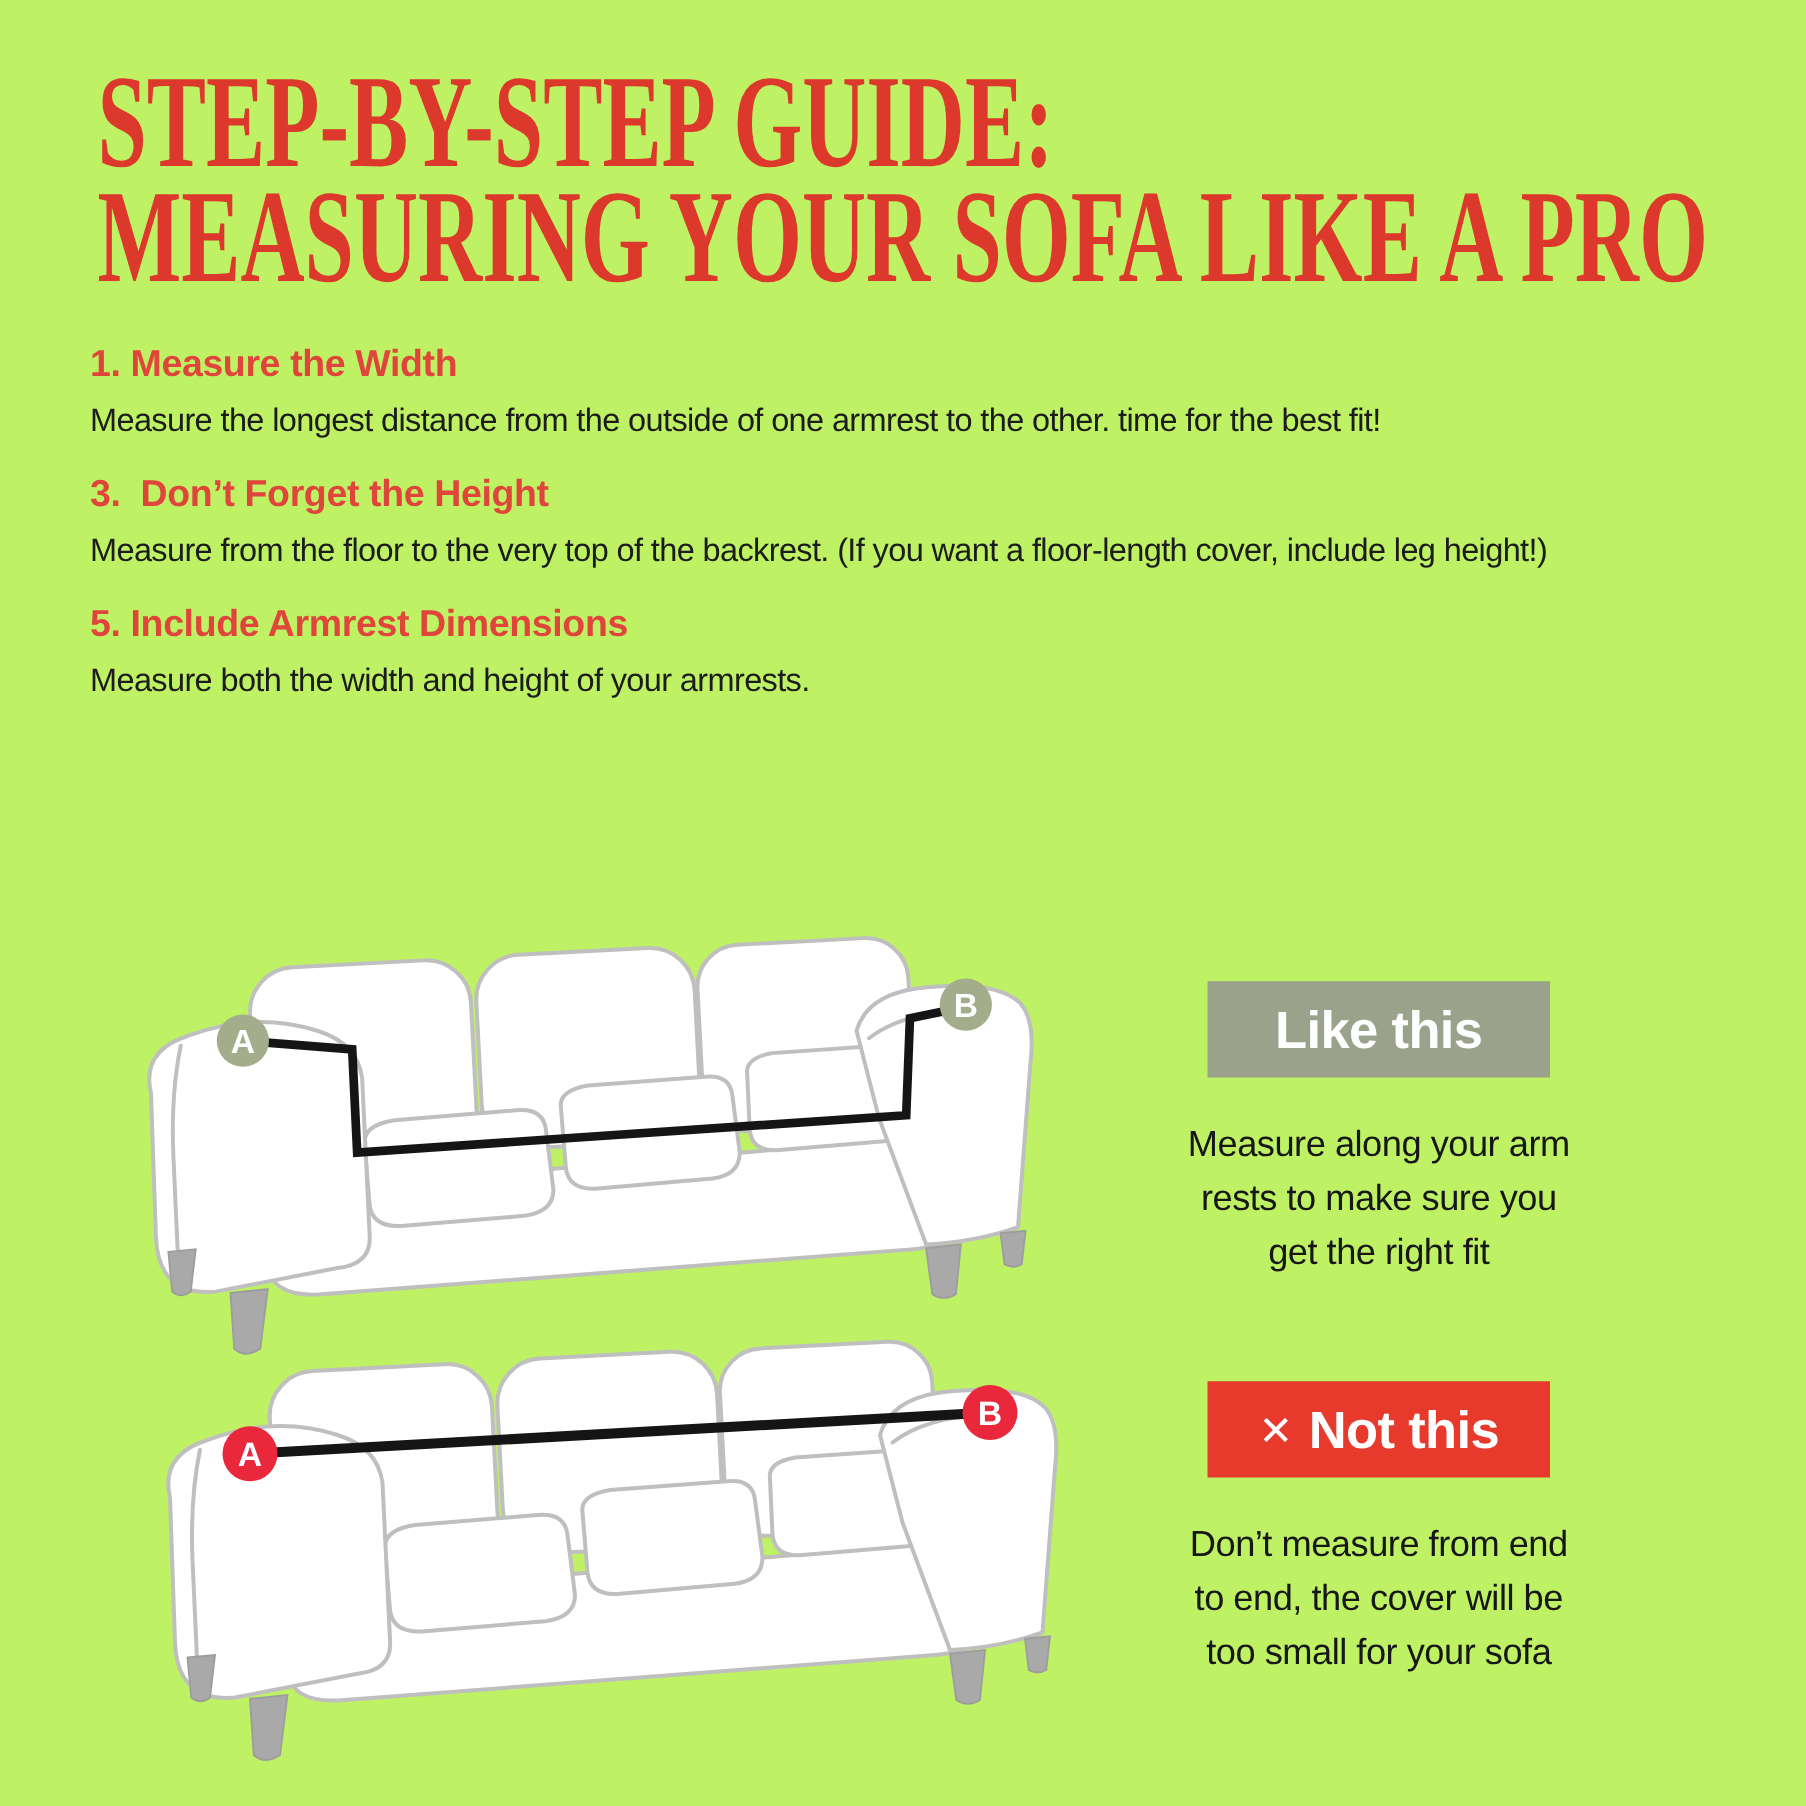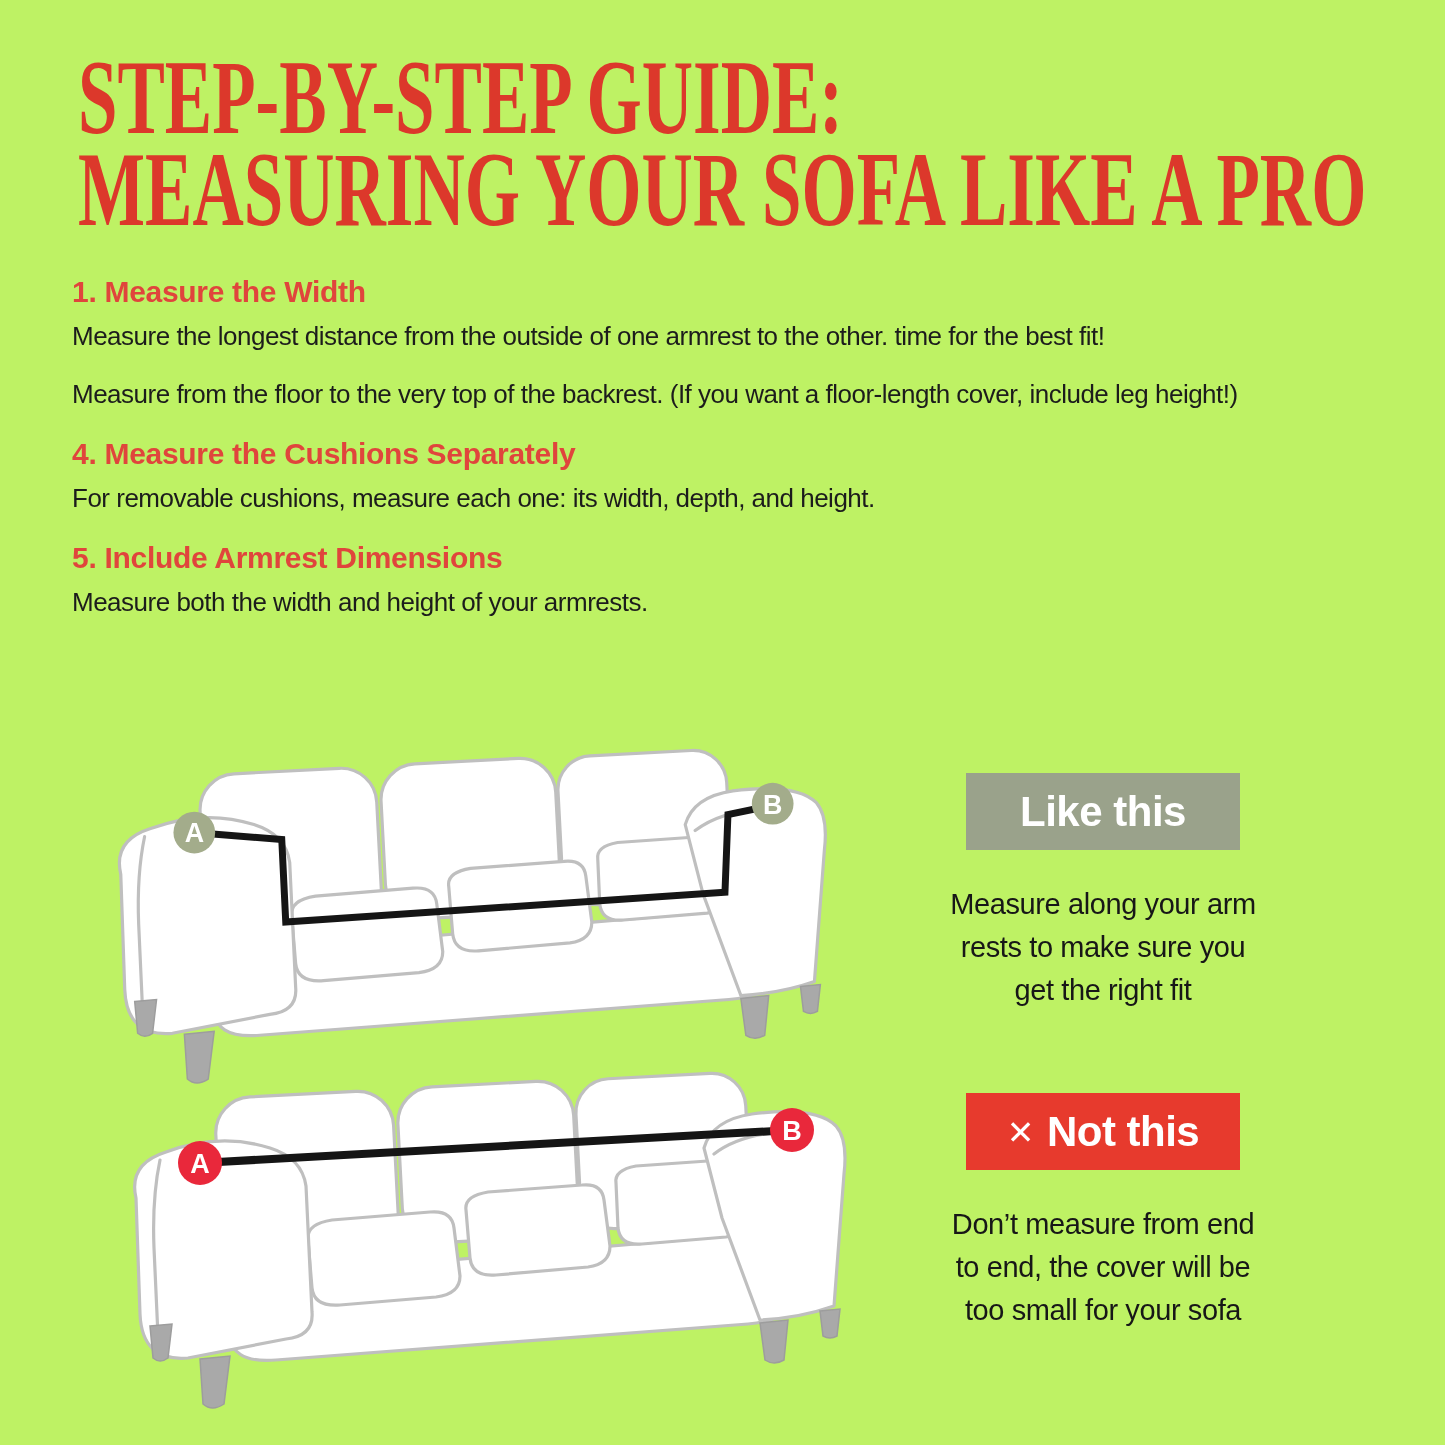--- a/index.html
+++ b/index.html
@@ -46,21 +46,21 @@
   
   .figure { position:absolute; }
   .figure-correct   { left:85px;  top:745px;  width:795px; height:353px; }
   .figure-incorrect { left:100px; top:1068px; width:800px; height:355px; }
 
   .side { position:absolute; left:920px; width:366px; text-align:center; }
   .side-correct   { top:773px; }
   .side-incorrect { top:1093px; }
 
   .badge {
-    width:274px; height:77px; margin:0 auto;
+    width:274px; height:77px; margin:12px auto;
     display:flex; align-items:center; justify-content:center;
     color:#ffffff; font-weight:700; font-size:42px;
     letter-spacing:-0.5px;
   }
   .badge-like { background:#9AA28B; }
   .badge-not  { background:#E73A2D; }
   .badge .xmark {
     font-weight:400; font-size:33px; margin-right:13px; position:relative; top:1px;
   }
   .caption { margin-top:33px; }
@@ -114,25 +114,22 @@
     <span>STEP-BY-STEP GUIDE:</span>
     <span>MEASURING YOUR SOFA LIKE A PRO</span>
   </h1>
 
   <section class="steps">
     <div class="step">
       <h2>1. Measure the Width</h2>
       <p>Measure the longest distance from the outside of one armrest to the other. time for the best fit!</p>
     </div>
     <div class="step">
+      <h2>3.  Don’t Forget the Height</h2>
       <p>Measure from the floor to the very top of the backrest. (If you want a floor-length cover, include leg height!)</p>
-    </div>
-    <div class="step">
-      <h2>4. Measure the Cushions Separately</h2>
-      <p>For removable cushions, measure each one: its width, depth, and height.</p>
     </div>
     <div class="step">
       <h2>5. Include Armrest Dimensions</h2>
       <p>Measure both the width and height of your armrests.</p>
     </div>
   </section>
 
   <svg class="figure figure-correct" viewBox="0 0 800 355">
     <use href="#sofa-art"></use>
     <polyline class="measure" stroke-width="7" points="110,88 198,95 202,178 644,148 647,70 690,61"></polyline>

